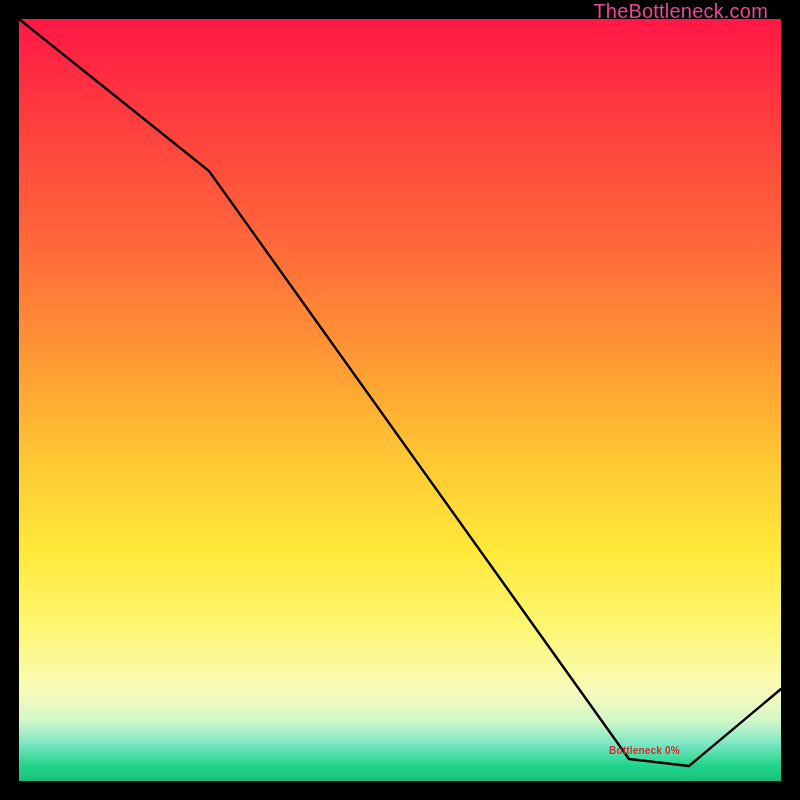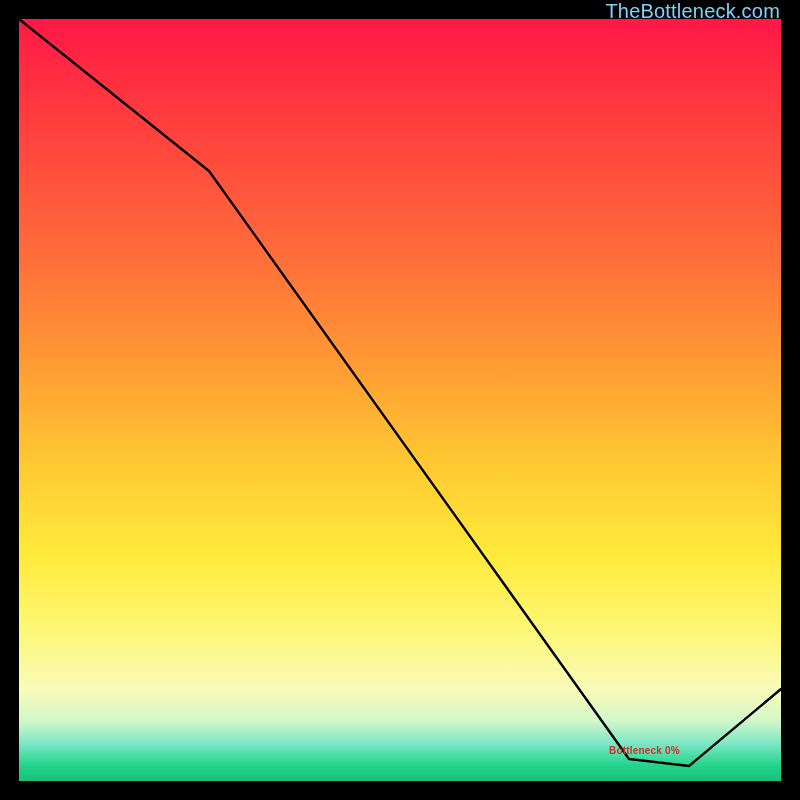--- a/index.html
+++ b/index.html
@@ -46,22 +46,22 @@
     position: absolute;
     left: 0;
     top: 0;
     width: 762px;
     height: 762px;
     overflow: visible;
   }
   .watermark {
     position: absolute;
     top: 0px;
-    right: 20px;
-    color: #7dd3fc;
+    right: 32px;
+    color: #ec4899;
     font-size: 20px;
     font-weight: 500;
     letter-spacing: 0.2px;
     user-select: none;
     text-align: center;
   }
   .annotation {
     position: absolute;
     color: #d42e2e;
     font-size: 10px;

